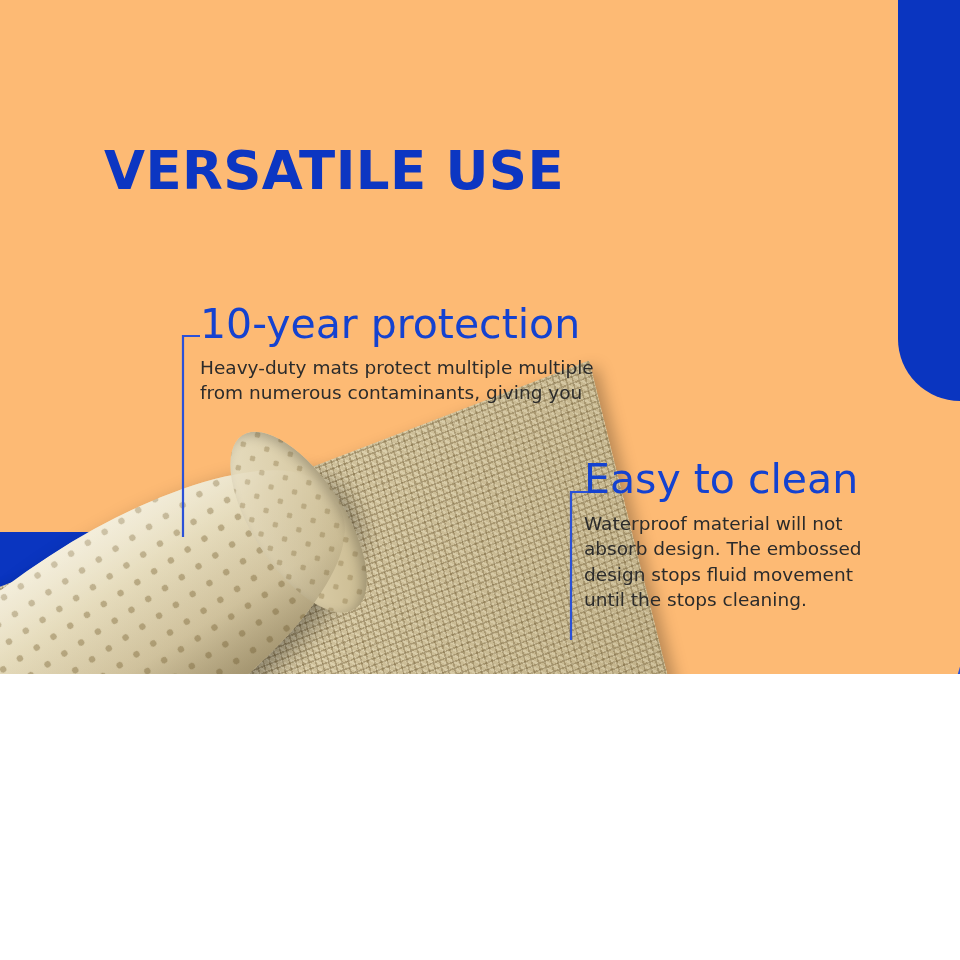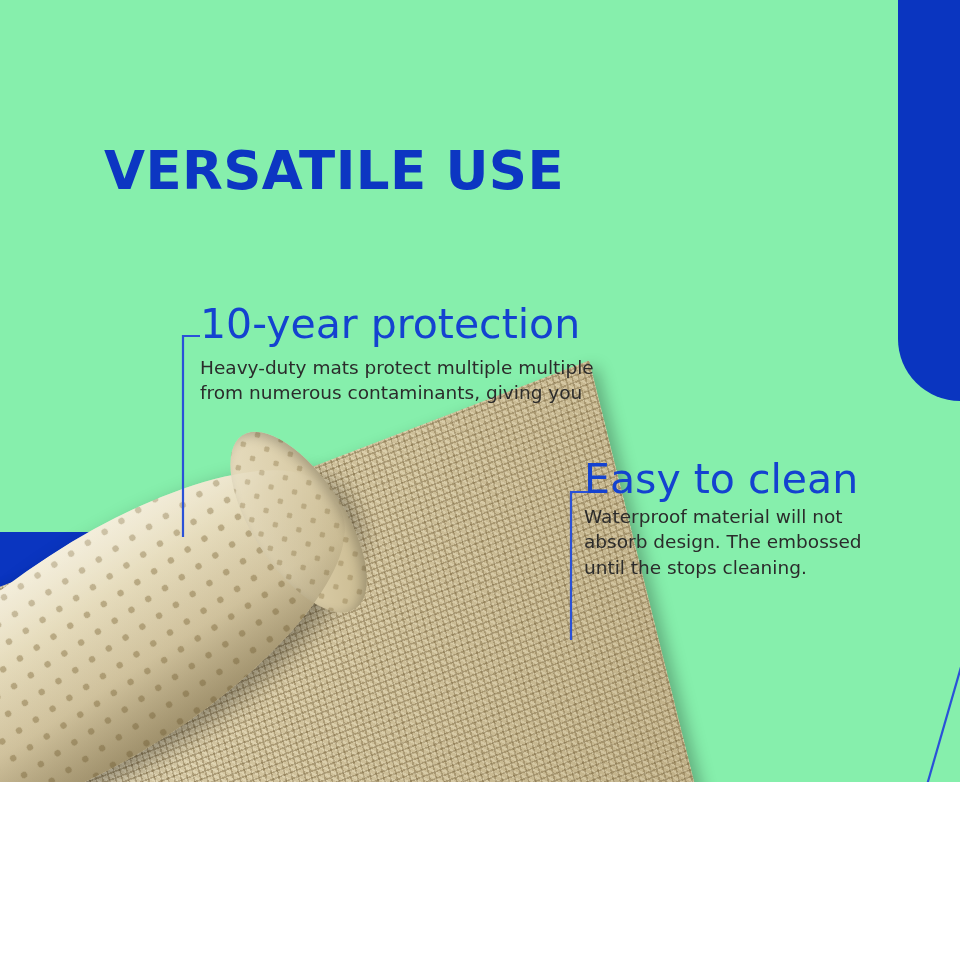--- a/index.html
+++ b/index.html
@@ -3,23 +3,23 @@
 <meta charset="utf-8">
 <style>
   html, body {
     margin: 0;
     padding: 0;
     background: #ffffff;
   }
   #canvas {
     position: relative;
     width: 960px;
-    height: 782px;
+    height: 674px;
     overflow: hidden;
-    background: #86efac;
+    background: #fdba74;
     font-family: "DejaVu Sans", sans-serif;
   }
 
   
   .shape-top-right {
     position: absolute;
     top: -40px;
     right: 0;
     width: 62px;
     height: 441px;
@@ -73,21 +73,21 @@
     font-size: 18.5px;
     line-height: 1.37;
     font-family: "DejaVu Sans", sans-serif;
   }
   .feature-body div { white-space: nowrap; }
 
   #feature-1 { left: 200px; top: 303px; }
   #feature-1 .feature-body { margin-top: 9px; }
 
   #feature-2 { left: 584px; top: 458px; }
-  #feature-2 .feature-body { margin-top: 3px; }
+  #feature-2 .feature-body { margin-top: 10px; }
 
   
   .connectors {
     position: absolute;
     left: 0; top: 0;
     width: 960px; height: 960px;
     pointer-events: none;
   }
 
   
@@ -202,17 +202,18 @@
       <div>Heavy-duty mats protect multiple multiple</div>
       <div>from numerous contaminants, giving you</div>
     </div>
   </div>
 
   <div class="feature" id="feature-2">
     <div class="feature-heading">Easy to clean</div>
     <div class="feature-body">
       <div>Waterproof material will not</div>
       <div>absorb design. The embossed</div>
+      <div>design stops fluid movement</div>
       <div>until the stops cleaning.</div>
     </div>
   </div>
 
 </div>
 
 </body></html>

